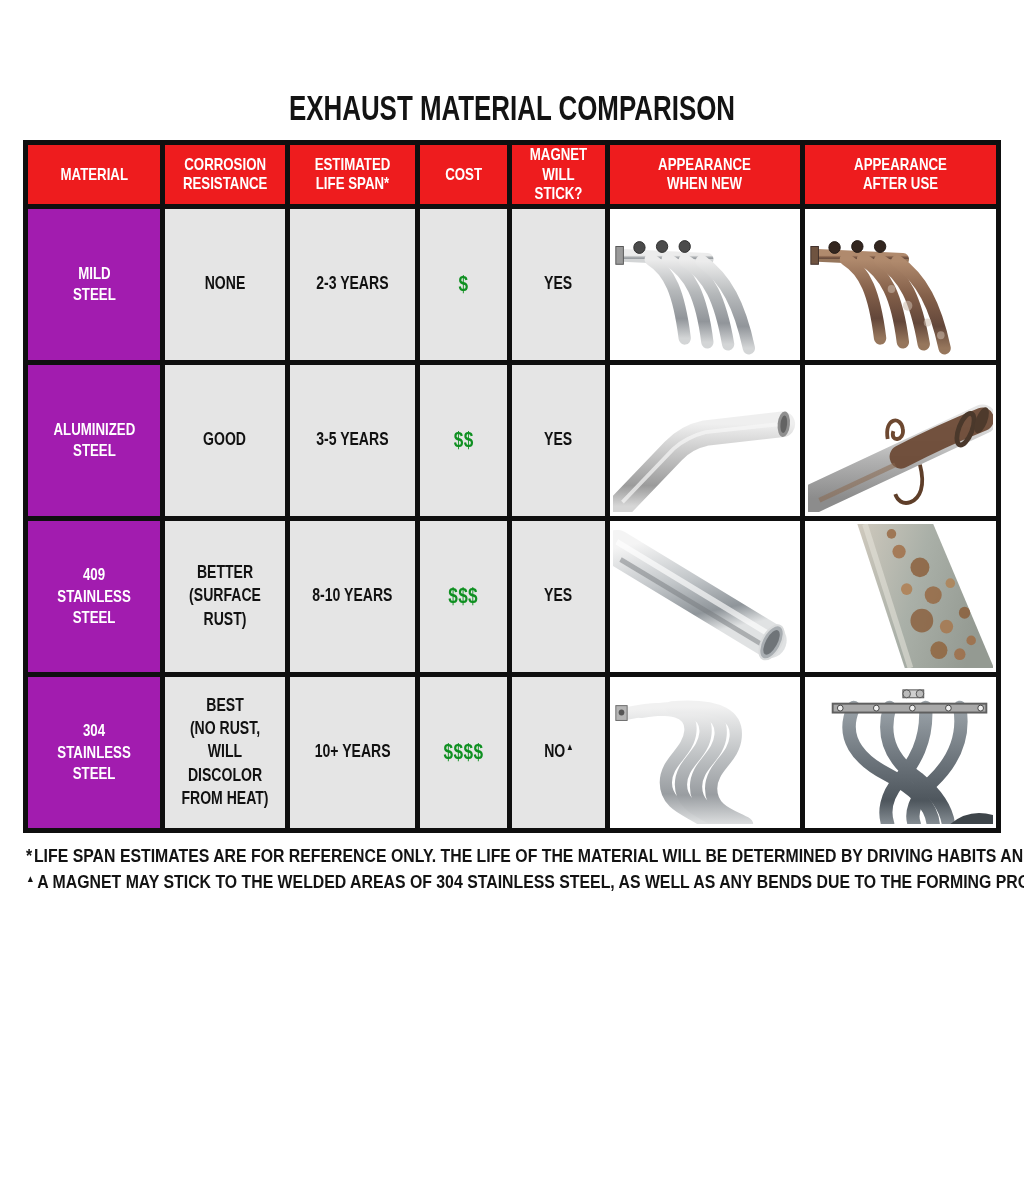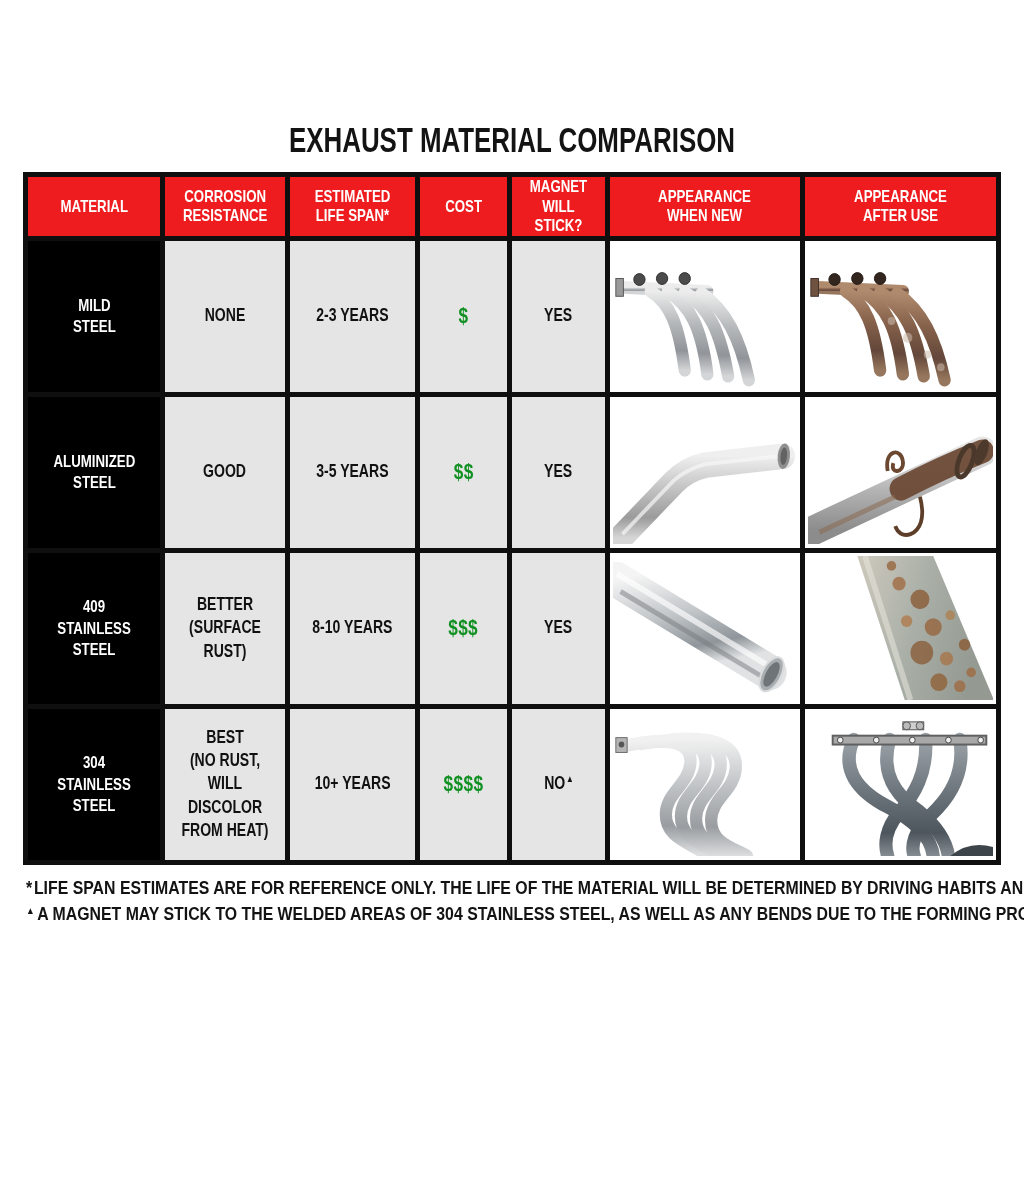--- a/index.html
+++ b/index.html
@@ -1,35 +1,35 @@
 <!DOCTYPE html>
 <html><head>
 <meta charset="utf-8">
 <style>
   html,body{margin:0;padding:0}
   body{
     width:1024px;height:1190px;background:#ffffff;color:#111;
     font-family:"Liberation Sans", sans-serif;
   }
-  .page{padding-top:120px}
+  .page{padding-top:88px}
   .title{
     margin:0 0 12px 0;text-align:center;font-size:35px;font-weight:bold;
     transform:scaleX(.74);letter-spacing:0;color:#131313;
   }
   table.cmp{
     border-collapse:collapse;table-layout:fixed;width:973px;margin:0 auto;background:#fff;
   }
   .cmp th,.cmp td{
     border:5px solid #0f0f0f;text-align:center;vertical-align:middle;padding:0;overflow:hidden;
   }
   .cmp thead tr{height:57px}
   .cmp tbody tr{height:156px}
   .cmp th{background:#ee1c1e;color:#fff;font-size:17px;line-height:1.15;font-weight:bold}
   .cmp td{font-size:18px;font-weight:bold;line-height:1.3;background:#e5e5e5}
-  .cmp td.mat{background:#000000;color:#fff;font-size:17px;line-height:1.25}
+  .cmp td.mat{background:#a21caf;color:#fff;font-size:17px;line-height:1.25}
   .cmp td.cost .cx{color:#0f9021;font-size:22px;letter-spacing:.5px}
   .cx{display:inline-block;transform:scaleX(.78);white-space:pre-line;font-weight:bold}
   .sup{font-size:10px;vertical-align:7px;margin-left:1px}
   td.photo{padding:3px;background:#fff}
   td.photo svg{display:block;width:100%;height:144px}
   .footnotes{width:973px;margin:10px auto 0}
   .fn{
     font-weight:bold;font-size:18px;line-height:1.45;white-space:nowrap;
     transform:scaleX(.88);transform-origin:left center;color:#131313;
   }

